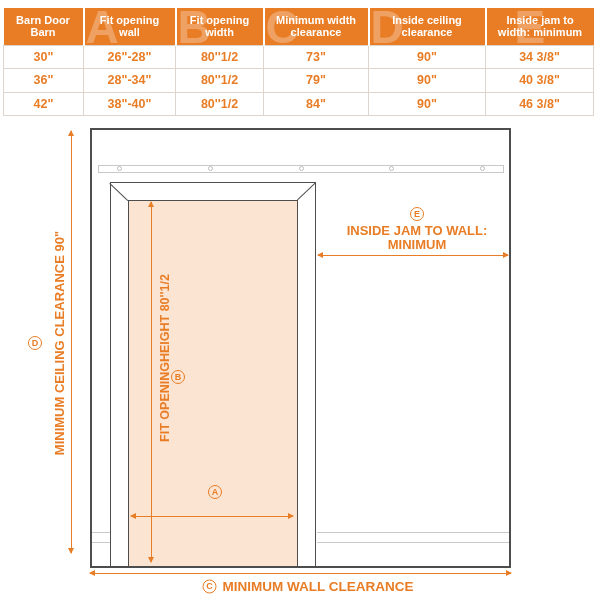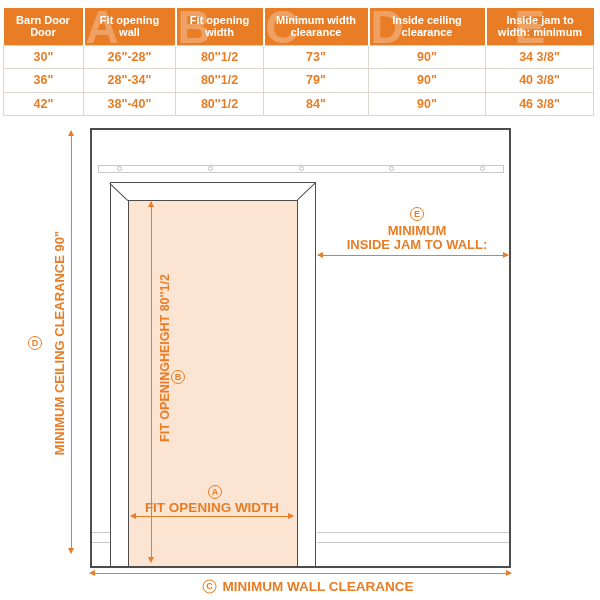--- a/index.html
+++ b/index.html
@@ -115,21 +115,21 @@
         <col class="c2">
         <col class="c3">
       <col class="c4">
         <col class="c5">
         <col class="c6">
     </colgroup>
     <thead>
       <tr>
         <th>
           <span class="hl">Barn Door</span>
-          <span class="hl">Door</span>
+          <span class="hl">Barn</span>
         </th>
         <th>
           <span class="wm">A</span>
           <span class="hl">Fit opening</span>
           <span class="hl">wall</span>
         </th>
         <th>
           <span class="wm">B</span>
           <span class="hl">Fit opening</span>
           <span class="hl">width</span>
@@ -201,27 +201,26 @@
 
     <div class="v-arrow" style="left:71px;top:131px;height:422px"></div>
     <div class="dim-circle" style="left:35px;top:343px">D</div>
     <div class="dim-text rot" style="left:59px;top:343px;font-size:13px">MINIMUM CEILING CLEARANCE 90"</div>
 
     <div class="v-arrow" style="left:151px;top:202px;height:360px"></div>
     <div class="dim-text rot" style="left:165px;top:358px;font-size:12.5px">FIT OPENINGHEIGHT 80''1/2</div>
     <div class="dim-circle" style="left:178px;top:377px">B</div>
 
     <div class="dim-circle" style="left:215px;top:492px">A</div>
-    <div class="dim-text" style="left:212px;top:507px;font-size:13.5px">FIT OPENING WIDTH</div>
     <div class="h-arrow" style="left:131px;top:516px;width:162px"></div>
 
     <div class="dim-circle" style="left:417px;top:214px">E</div>
     <div class="e-label" style="left:417px;top:238px">
+      <span style="display:block">INSIDE JAM TO WALL:</span>
       <span style="display:block">MINIMUM</span>
-      <span style="display:block">INSIDE JAM TO WALL:</span>
     </div>
     <div class="h-arrow" style="left:318px;top:255px;width:190px"></div>
 
     <div class="h-arrow" style="left:90px;top:573px;width:421px"></div>
     <div class="c-group" style="left:308px;top:586px">
       <span class="dim-circle">C</span>
       <span>MINIMUM WALL CLEARANCE</span>
     </div>
 
   </div>

